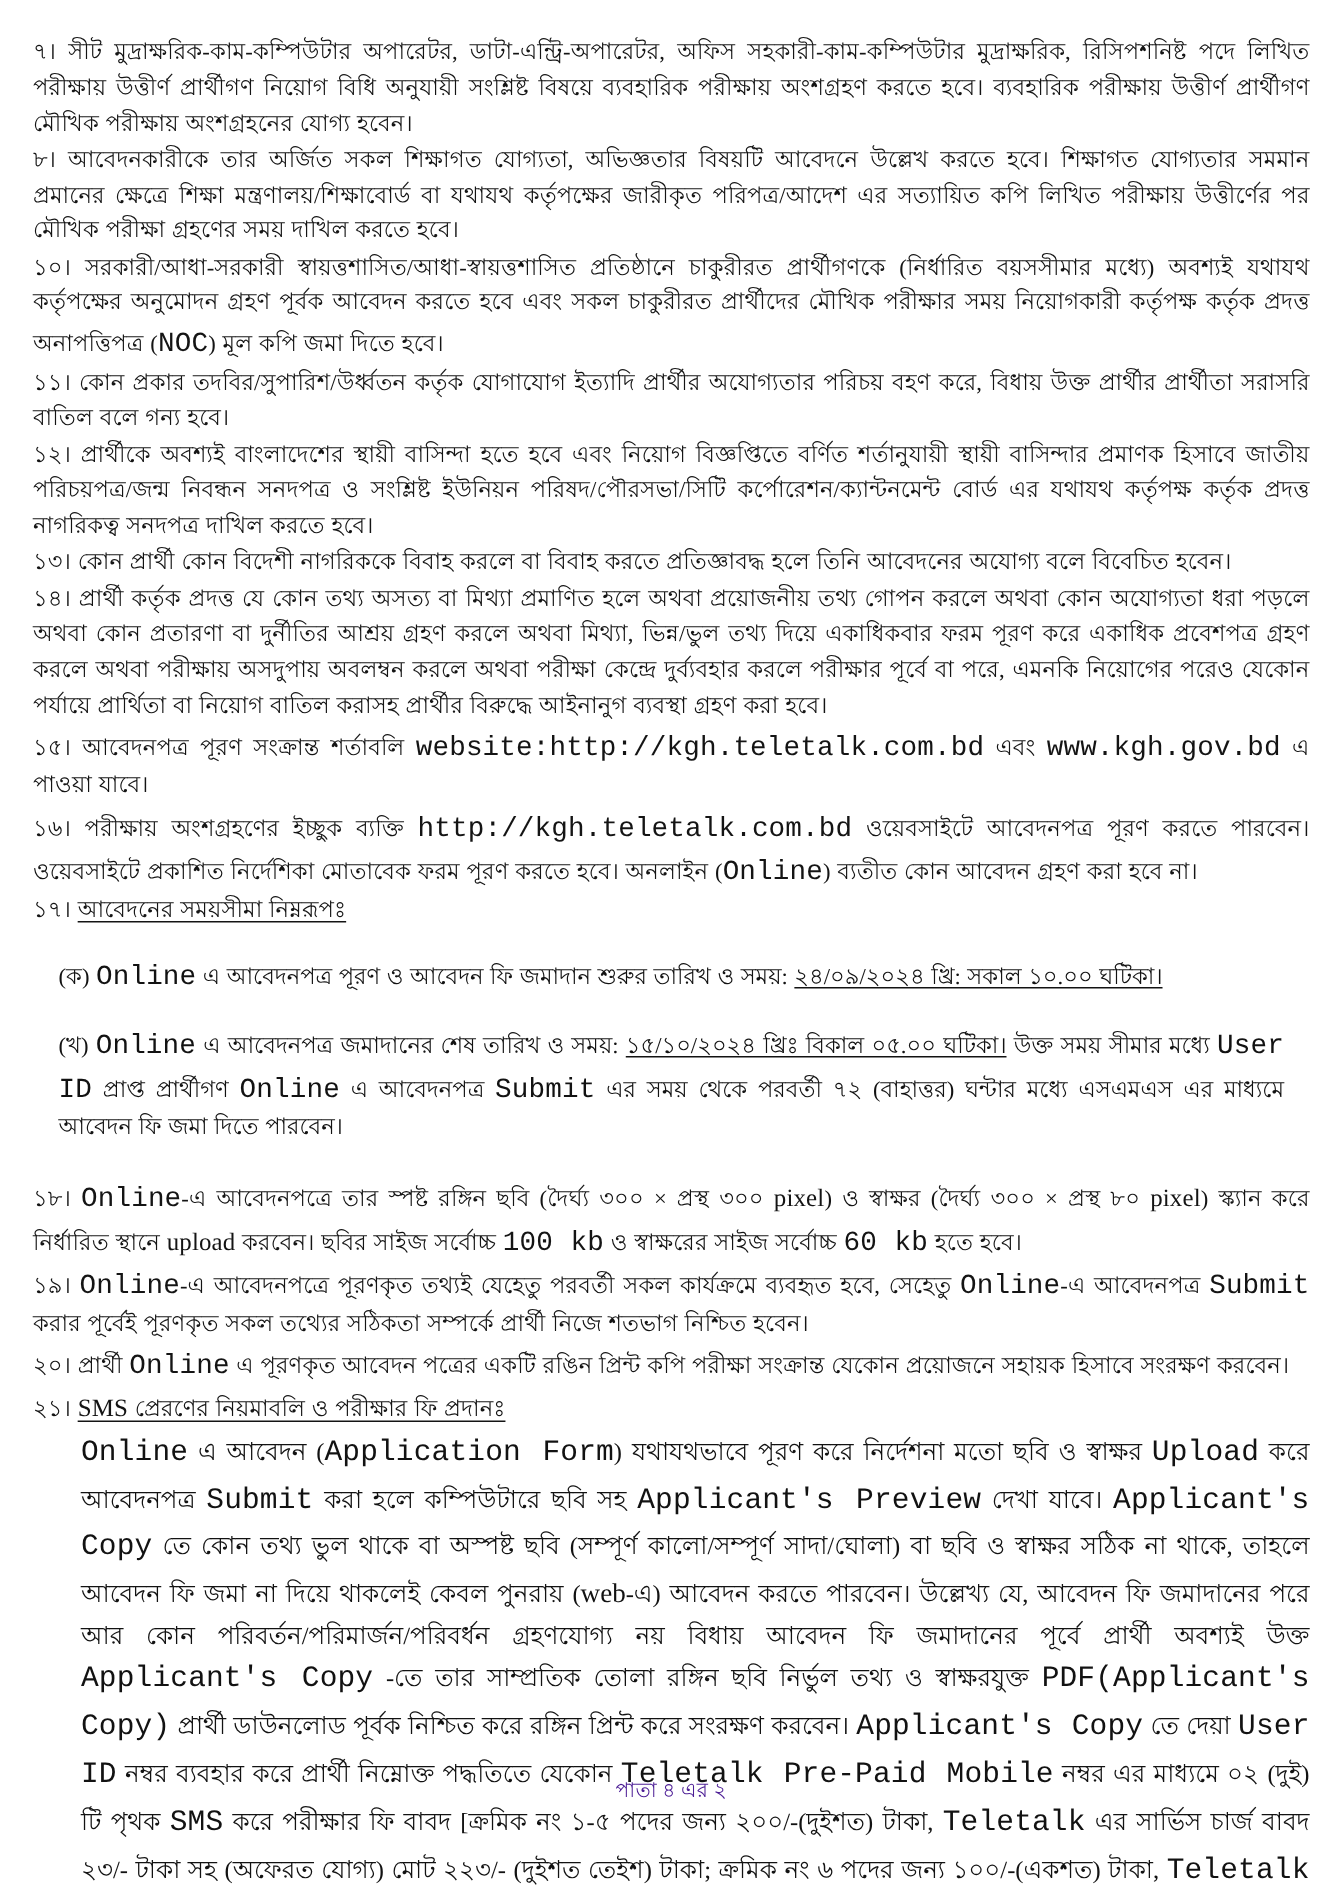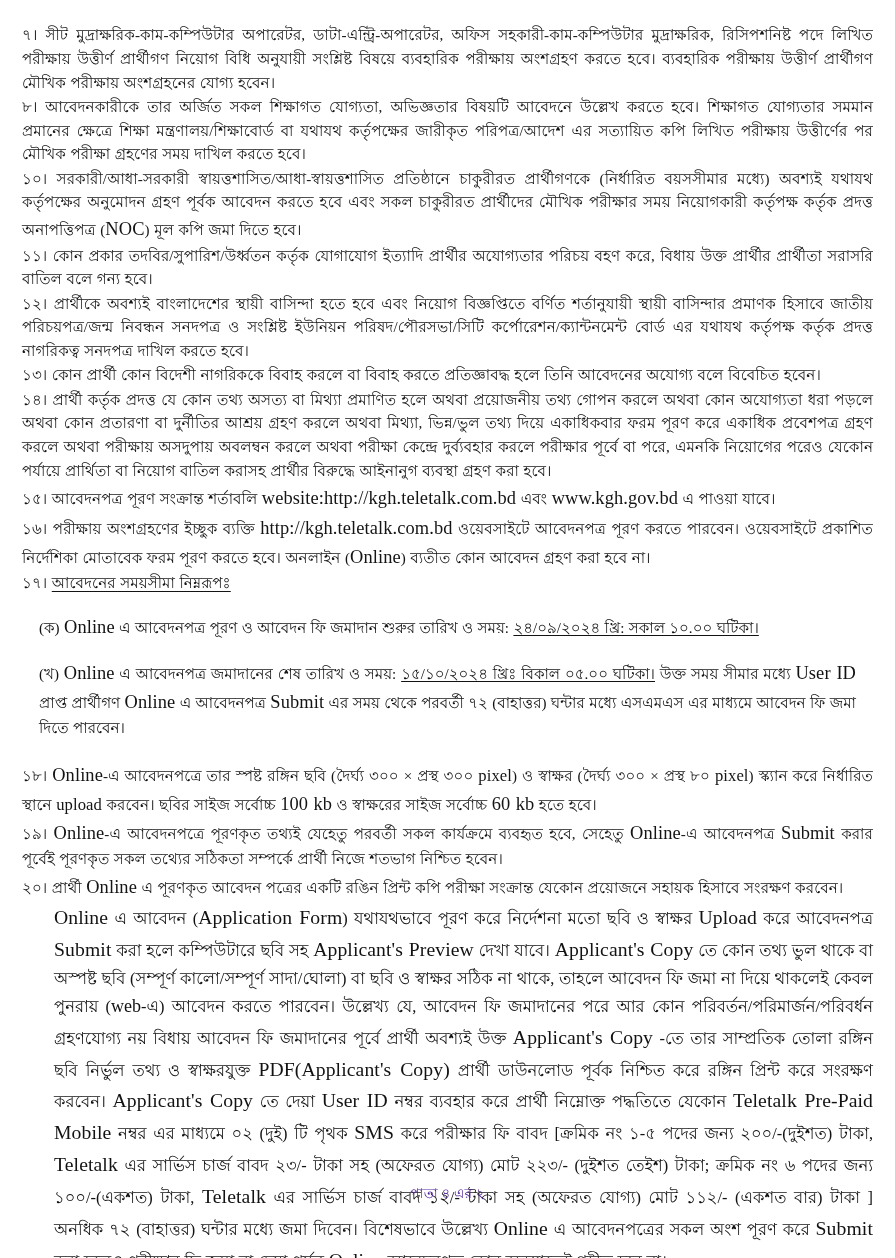--- a/index.html
+++ b/index.html
@@ -36,21 +36,21 @@
     margin: 0 0 0.5px 0;
     letter-spacing: 0.1px;
     word-spacing: 0.6px;
     color: #141414;
   }
   .clause.tight {
     margin-bottom: 0;
   }
   
   .lat {
-    font-family: Liberation Serif, serif;
+    font-family: Liberation Mono, monospace;
     font-size: 1.22em;
     letter-spacing: 0.1px;
   }
   .lat-sm {
     font-family: Liberation Serif, serif;
     font-size: 1.1em;
   }
   .u {
     text-decoration: underline;
     text-underline-offset: 2px;
@@ -123,20 +123,21 @@
     <p class="subclause"><span>(খ) </span><span class="lat">Online</span><span> এ আবেদনপত্র জমাদানের শেষ তারিখ ও সময়: </span><span class="u">১৫/১০/২০২৪ খ্রিঃ বিকাল ০৫.০০ ঘটিকা।</span><span> উক্ত সময় সীমার মধ্যে </span><span class="lat">User ID</span><span> প্রাপ্ত প্রার্থীগণ </span><span class="lat">Online</span><span> এ আবেদনপত্র </span><span class="lat">Submit</span><span> এর সময় থেকে পরবর্তী ৭২ (বাহাত্তর) ঘন্টার মধ্যে এসএমএস এর মাধ্যমে আবেদন ফি জমা দিতে পারবেন।</span></p>
 
     <div class="gap-sm"></div>
 
     <p class="clause"><span>১৮। </span><span class="lat">Online</span><span>-এ আবেদনপত্রে তার স্পষ্ট রঙ্গিন ছবি (দৈর্ঘ্য ৩০০ × প্রস্থ ৩০০ </span><span class="lat-sm">pixel</span><span>) ও স্বাক্ষর (দৈর্ঘ্য ৩০০ × প্রস্থ ৮০ </span><span class="lat-sm">pixel</span><span>) স্ক্যান করে নির্ধারিত স্থানে </span><span class="lat-sm">upload</span><span> করবেন। ছবির সাইজ সর্বোচ্চ </span><span class="lat">100 kb</span><span> ও স্বাক্ষরের সাইজ সর্বোচ্চ </span><span class="lat">60 kb</span><span> হতে হবে।</span></p>
 
     <p class="clause"><span>১৯। </span><span class="lat">Online</span><span>-এ আবেদনপত্রে পূরণকৃত তথ্যই যেহেতু পরবর্তী সকল কার্যক্রমে ব্যবহৃত হবে, সেহেতু </span><span class="lat">Online</span><span>-এ আবেদনপত্র </span><span class="lat">Submit</span><span> করার পূর্বেই পূরণকৃত সকল তথ্যের সঠিকতা সম্পর্কে প্রার্থী নিজে শতভাগ নিশ্চিত হবেন।</span></p>
 
     <p class="clause"><span>২০। প্রার্থী </span><span class="lat">Online</span><span> এ পূরণকৃত আবেদন পত্রের একটি রঙিন প্রিন্ট কপি পরীক্ষা সংক্রান্ত যেকোন প্রয়োজনে সহায়ক হিসাবে সংরক্ষণ করবেন।</span></p>
 
+    <p class="clause tight"><span>২১। </span><span class="heading-ul lat-sm">SMS</span><span class="heading-ul"> প্রেরণের নিয়মাবলি ও পরীক্ষার ফি প্রদানঃ</span></p>
 
     <p class="block-21"><span class="lat">Online</span><span> এ আবেদন (</span><span class="lat">Application Form</span><span>) যথাযথভাবে পূরণ করে নির্দেশনা মতো ছবি ও স্বাক্ষর </span><span class="lat">Upload</span><span> করে আবেদনপত্র </span><span class="lat">Submit</span><span> করা হলে কম্পিউটারে ছবি সহ </span><span class="lat">Applicant's Preview</span><span> দেখা যাবে। </span><span class="lat">Applicant's Copy</span><span> তে কোন তথ্য ভুল থাকে বা অস্পষ্ট ছবি (সম্পূর্ণ কালো/সম্পূর্ণ সাদা/ঘোলা) বা ছবি ও স্বাক্ষর সঠিক না থাকে, তাহলে আবেদন ফি জমা না দিয়ে থাকলেই কেবল পুনরায় (</span><span class="lat-sm">web</span><span>-এ) আবেদন করতে পারবেন। উল্লেখ্য যে, আবেদন ফি জমাদানের পরে আর কোন পরিবর্তন/পরিমার্জন/পরিবর্ধন গ্রহণযোগ্য নয় বিধায় আবেদন ফি জমাদানের পূর্বে প্রার্থী অবশ্যই উক্ত </span><span class="lat">Applicant's Copy</span><span> -তে তার সাম্প্রতিক তোলা রঙ্গিন ছবি নির্ভুল তথ্য ও স্বাক্ষরযুক্ত </span><span class="lat">PDF(Applicant's Copy)</span><span> প্রার্থী ডাউনলোড পূর্বক নিশ্চিত করে রঙ্গিন প্রিন্ট করে সংরক্ষণ করবেন। </span><span class="lat">Applicant's Copy</span><span> তে দেয়া </span><span class="lat">User ID</span><span> নম্বর ব্যবহার করে প্রার্থী নিম্নোক্ত পদ্ধতিতে যেকোন </span><span class="lat">Teletalk Pre-Paid Mobile</span><span> নম্বর এর মাধ্যমে ০২ (দুই) টি পৃথক </span><span class="lat">SMS</span><span> করে পরীক্ষার ফি বাবদ [ক্রমিক নং ১-৫ পদের জন্য ২০০/-(দুইশত) টাকা,  </span><span class="lat">Teletalk</span><span> এর সার্ভিস চার্জ বাবদ ২৩/- টাকা সহ (অফেরত যোগ্য) মোট ২২৩/- (দুইশত তেইশ) টাকা; ক্রমিক নং ৬ পদের জন্য ১০০/-(একশত) টাকা, </span><span class="lat">Teletalk</span><span> এর সার্ভিস চার্জ বাবদ ১২/- টাকা সহ (অফেরত যোগ্য) মোট ১১২/- (একশত বার) টাকা ]  অনধিক ৭২ (বাহাত্তর) ঘন্টার মধ্যে জমা দিবেন। বিশেষভাবে উল্লেখ্য </span><span class="lat">Online</span><span> এ আবেদনপত্রের সকল অংশ পূরণ করে </span><span class="lat">Submit</span><span> করা হলেও পরীক্ষার ফি জমা না দেয়া পর্যন্ত </span><span class="lat">Online</span><span> আবেদনপত্র কোন অবস্থাতেই গৃহীত হবে না।</span></p>
 
   </div>
 
   <div class="footer">
     <span>পাতা ৪ এর ২</span>
   </div>
 </div>
 

